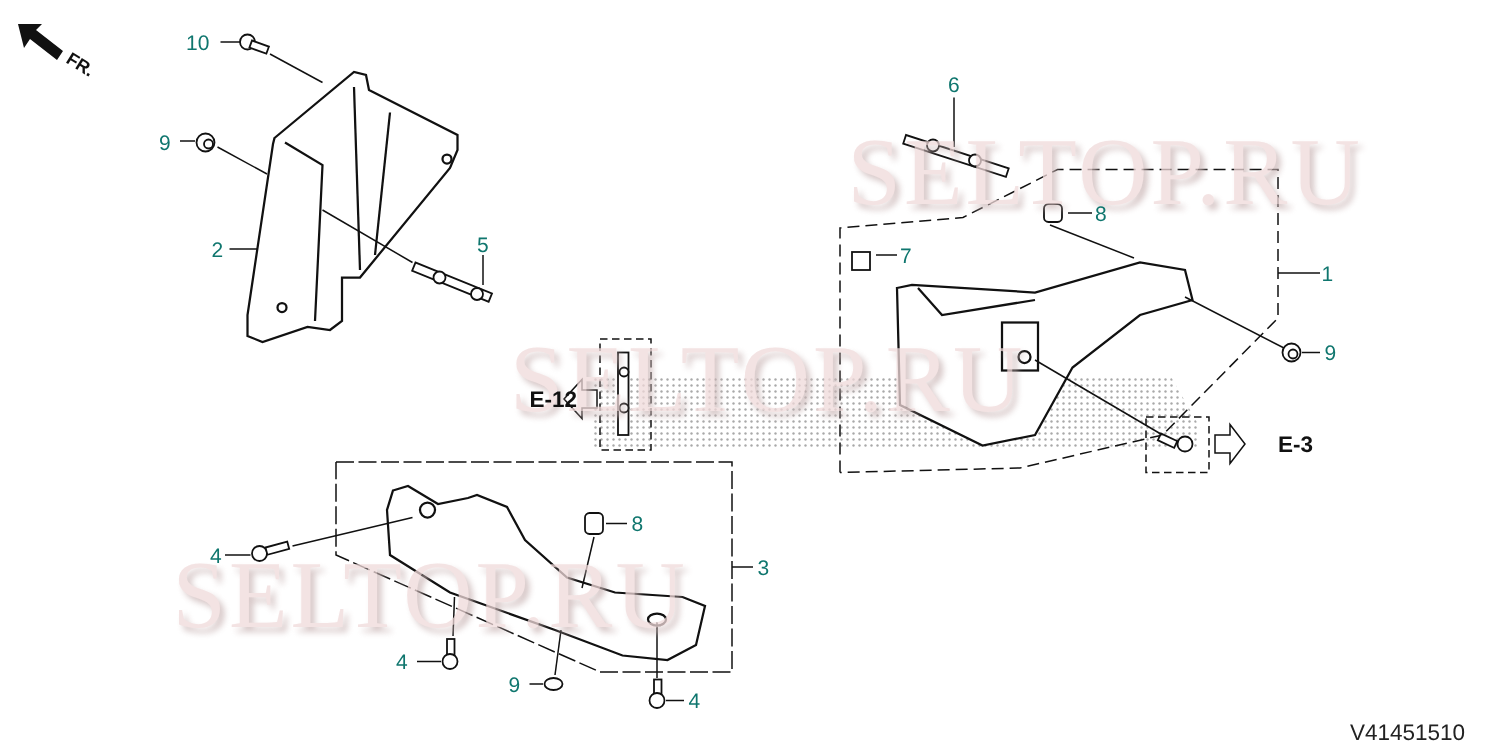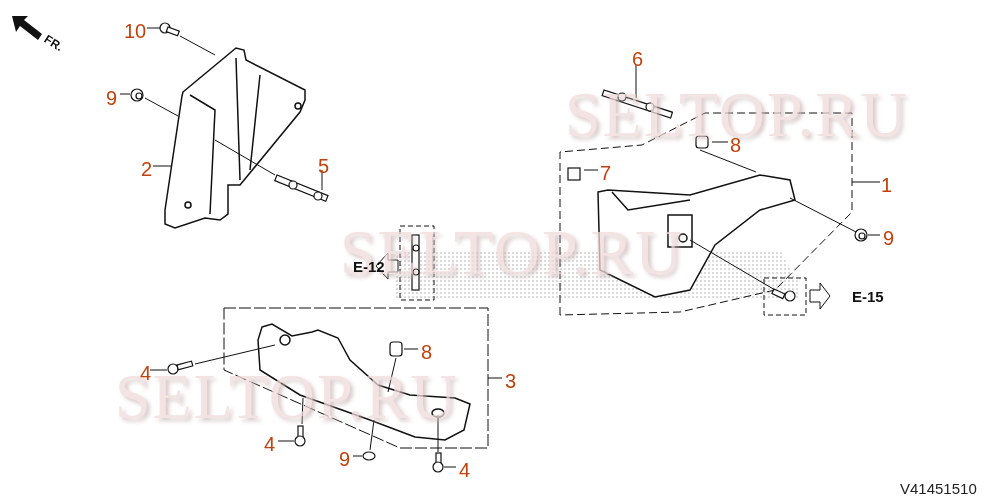--- a/index.html
+++ b/index.html
@@ -1,19 +1,19 @@
 <!DOCTYPE html>
 <html><head>
 <meta charset="utf-8">
 <style>
   html, body { margin:0; padding:0; background:#ffffff; }
   body { width:1000px; height:499px; position:relative; overflow:hidden; font-family:"Liberation Sans", sans-serif; }
   svg { position:absolute; left:0; top:0; }
   .wm { position:absolute; font-family:"Liberation Serif", serif; font-weight:normal; font-size:64px; color:#f0dada; letter-spacing:2px; text-shadow: 3px 3px 4px #c9b4b4; opacity:0.75; white-space:nowrap; }
-  .callout { position:absolute; font-size:20px; color:#c2410c; line-height:1; }
+  .callout { position:absolute; font-size:14px; color:#0f766e; line-height:1; }
   .ref { position:absolute; font-size:15px; font-weight:bold; color:#111;margin-left:19px; }
   .code { position:absolute; font-size:15px; color:#222; }
   .fr { position:absolute; font-size:12px; font-weight:bold; color:#111; transform:rotate(32deg); }
 </style>
 </head>
 <body>
 
 <svg width="1000" height="499" viewBox="0 0 1000 499">
   <defs>
     <pattern id="dots" width="4" height="4" patternUnits="userSpaceOnUse">
@@ -170,15 +170,15 @@
 <div class="callout" style="left:881px; top:175px;">1</div>
 <div class="callout" style="left:883px; top:228px;">9</div>
 <div class="callout" style="left:140px; top:363px;">4</div>
 <div class="callout" style="left:421px; top:342px;">8</div>
 <div class="callout" style="left:505px; top:371px;">3</div>
 <div class="callout" style="left:264px; top:434px;">4</div>
 <div class="callout" style="left:339px; top:449px;">9</div>
 <div class="callout" style="left:459px; top:460px;">4</div>
 
 <div class="ref" style="left:334px; top:258px;">E-12</div>
-<div class="ref" style="left:833px; top:288px;">E-15</div>
+<div class="ref" style="left:833px; top:288px;">E-3</div>
 
 <div class="code" style="left:900px; top:480px;">V41451510</div>
 
 </body></html>

